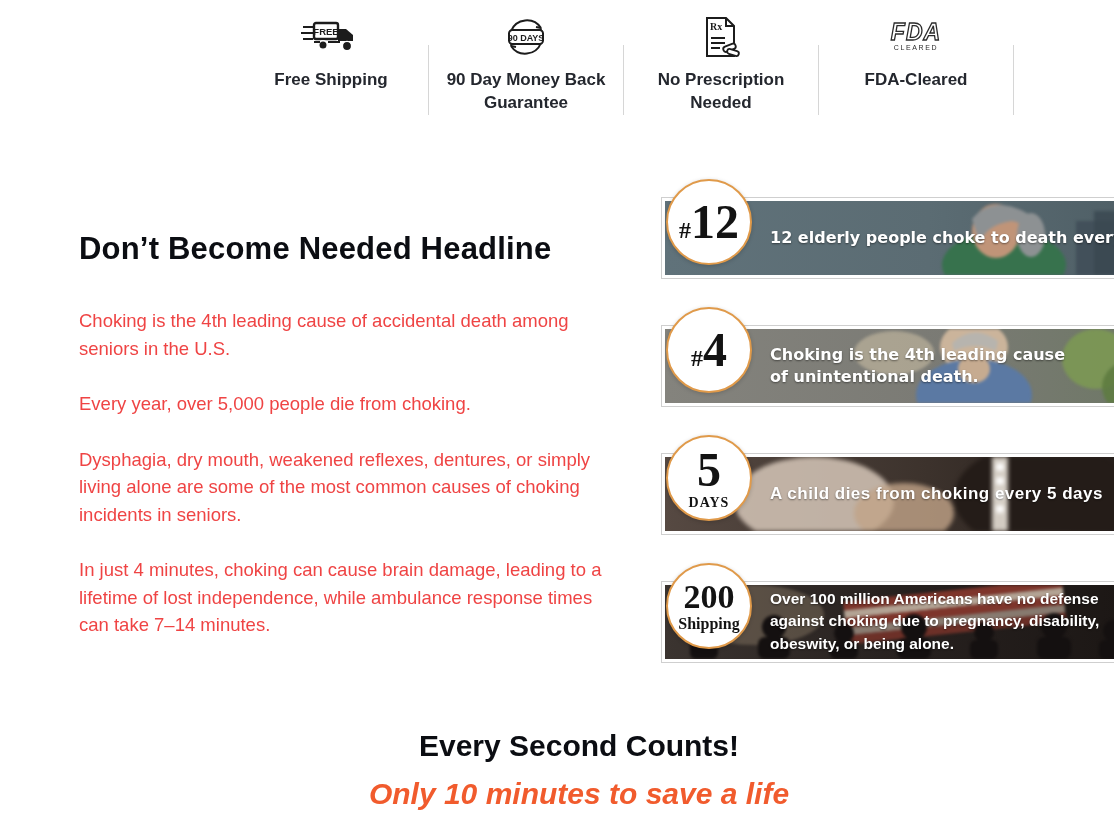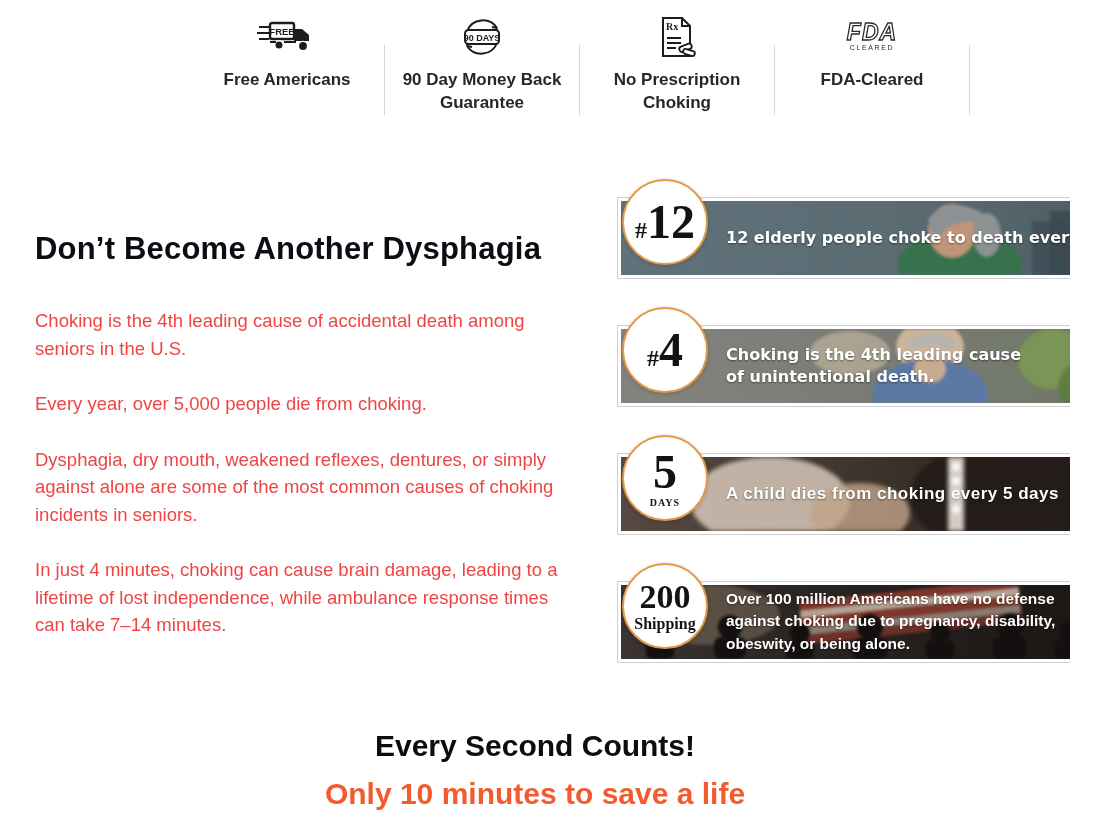--- a/index.html
+++ b/index.html
@@ -1,19 +1,19 @@
 <!DOCTYPE html>
 <html><head>
 <meta charset="utf-8">
 <style>
   * { margin:0; padding:0; box-sizing:border-box; }
   html,body { background:#fff; }
   .page {
     position:relative; width:1070px; height:817px; background:#ffffff;
-    font-family:"Liberation Sans", sans-serif; overflow:hidden;
+    font-family:"Liberation Sans", sans-serif; overflow:hidden;margin-left:44px;
   }
 
   
   .trust-bar {
     position:absolute; top:12px; left:190px; width:782px;
     display:flex; align-items:flex-start;
   }
   .trust-item {
     flex:0 0 194px; display:flex; flex-direction:column; align-items:center;
   }
@@ -56,39 +56,39 @@
     border-radius:50%; background:#fff; border:2px solid #e09a4a;
     box-shadow:0 1px 4px rgba(0,0,0,.18), inset 0 0 0 3px #fff;
     display:flex; flex-direction:column; align-items:center; justify-content:center;
     color:#131313; font-family:"Liberation Serif", serif; font-weight:700;
   }
   .circle-row { display:flex; align-items:baseline; line-height:1; }
   .circle-hash { font-size:24px; font-weight:700; }
   .circle-num  { font-size:48px; font-weight:700; }
   .circle-num.small { font-size:34px; }
   .circle-sub {
-    font-size:10px; font-weight:700; letter-spacing:1px; margin-top:2px; line-height:1;
+    font-size:14px; font-weight:700; letter-spacing:1px; margin-top:2px; line-height:1;
   }
   .circle-sub:empty { display:none; }
 
   .stat-caption {
     position:absolute; z-index:2; left:105px; top:50%; transform:translateY(-50%);
     color:#fff; text-shadow:0 1px 2px rgba(0,0,0,.45);
   }
   .cap-round { font-family:"DejaVu Sans", sans-serif; font-weight:700; font-size:16px; line-height:1.35; }
   .cap-bold  { font-family:"Liberation Sans", sans-serif; font-weight:700; }
   .nowrap { white-space:nowrap; }
   .cap-w300 { max-width:305px; }
   .cap-w390 { max-width:392px; font-size:15.5px; line-height:1.45; }
   .cap-spaced { font-size:17px; letter-spacing:.5px; }
 
   
   .footer-block { position:absolute; left:0; top:729px; width:100%; text-align:center; }
   .footer-heading { font-size:30px; font-weight:800; color:#0b0d12; }
-  .footer-subheading { font-size:30px; font-weight:800; margin-top:14px; }
+  .footer-subheading { font-size:30px; font-weight:800; margin-top:14px;font-style:italic; }
 
   
   .ic { display:block; }
 </style>
 </head>
 <body>
 
 <div class="page">
 
   <div class="trust-bar">
@@ -98,21 +98,21 @@
         <svg class="ic" width="62" height="38" viewBox="0 0 62 38">
           <path d="M3 9h10 M1 15h12 M3 21h10" stroke="#1c1c1c" stroke-width="2" fill="none"></path>
           <rect x="14" y="5" width="24" height="16" rx="2" fill="none" stroke="#1c1c1c" stroke-width="2.4"></rect>
           <text x="26" y="17" text-anchor="middle" font-family="Liberation Sans, sans-serif" font-size="9.5" font-weight="700" fill="#1c1c1c">FREE</text>
           <path d="M38 11h8l7 6v6H38z" fill="#1c1c1c"></path>
           <circle cx="23" cy="27" r="4.2" fill="#1c1c1c" stroke="#fff" stroke-width="1.4"></circle>
           <circle cx="47" cy="28" r="4.6" fill="#1c1c1c" stroke="#fff" stroke-width="1.4"></circle>
           <path d="M14 24h6 M28 24h12" stroke="#1c1c1c" stroke-width="2"></path>
         </svg>
       </div>
-      <div class="trust-label">Free Americans</div>
+      <div class="trust-label">Free Shipping</div>
     </div>
 
     <div class="trust-divider"></div>
 
     <div class="trust-item">
       <div class="trust-icon-box">
         <svg class="ic" width="48" height="48" viewBox="0 0 48 48">
           <path d="M9 18 A17 17 0 0 1 39 15" fill="none" stroke="#1c1c1c" stroke-width="2"></path>
           <path d="M39 15 l-5 -1 M39 15 l-1 5" stroke="#1c1c1c" stroke-width="2" fill="none"></path>
           <path d="M39 30 A17 17 0 0 1 9 33" fill="none" stroke="#1c1c1c" stroke-width="2"></path>
@@ -132,43 +132,43 @@
           <path d="M7 3 h19 l8 8 v30 h-27 z" fill="#fff" stroke="#1c1c1c" stroke-width="2"></path>
           <path d="M26 3 v8 h8" fill="none" stroke="#1c1c1c" stroke-width="2"></path>
           <text x="10" y="15" font-family="Liberation Serif, serif" font-size="10" font-weight="700" fill="#1c1c1c">Rx</text>
           <path d="M11 23h14 M11 28h14 M11 33h9" stroke="#1c1c1c" stroke-width="2"></path>
           <g stroke="#1c1c1c" stroke-width="1.8" fill="#fff">
             <rect x="23" y="30" width="13" height="5.5" rx="2.75" transform="rotate(-22 29.5 32.75)"></rect>
             <rect x="27" y="35" width="12" height="5" rx="2.5" transform="rotate(18 33 37.5)"></rect>
           </g>
         </svg>
       </div>
-      <div class="trust-label">No Prescription Choking</div>
+      <div class="trust-label">No Prescription Needed</div>
     </div>
 
     <div class="trust-divider"></div>
 
     <div class="trust-item">
       <div class="trust-icon-box">
         <svg class="ic" width="66" height="36" viewBox="0 0 66 36">
           <text x="33" y="21" text-anchor="middle" font-family="Liberation Sans, sans-serif" font-size="23" font-weight="700" font-style="italic" fill="#ffffff" stroke="#2a2a2a" stroke-width="1.3" letter-spacing="1">FDA</text>
           <text x="33" y="31" text-anchor="middle" font-family="Liberation Sans, sans-serif" font-size="7" letter-spacing="1.6" fill="#2a2a2a">CLEARED</text>
         </svg>
       </div>
       <div class="trust-label">FDA-Cleared</div>
     </div>
 
     <div class="trust-divider"></div>
   </div>
 
   <div class="hero">
-    <h1 class="hero-heading">Don’t Become Another Dysphagia</h1>
+    <h1 class="hero-heading">Don’t Become Needed Headline</h1>
     <p>Choking is the 4th leading cause of accidental death among seniors in the U.S.</p>
     <p>Every year, over 5,000 people die from choking.</p>
-    <p>Dysphagia, dry mouth, weakened reflexes, dentures, or simply against alone are some of the most common causes of choking incidents in seniors.</p>
+    <p>Dysphagia, dry mouth, weakened reflexes, dentures, or simply living alone are some of the most common causes of choking incidents in seniors.</p>
     <p>In just 4 minutes, choking can cause brain damage, leading to a lifetime of lost independence, while ambulance response times can take 7–14 minutes.</p>
   </div>
 
   <div class="stats-col">
 
     <div class="stat-banner">
       <div class="stat-circle">
         <div class="circle-row">
           <span class="circle-hash">#</span>
           <span class="circle-num">12</span>

